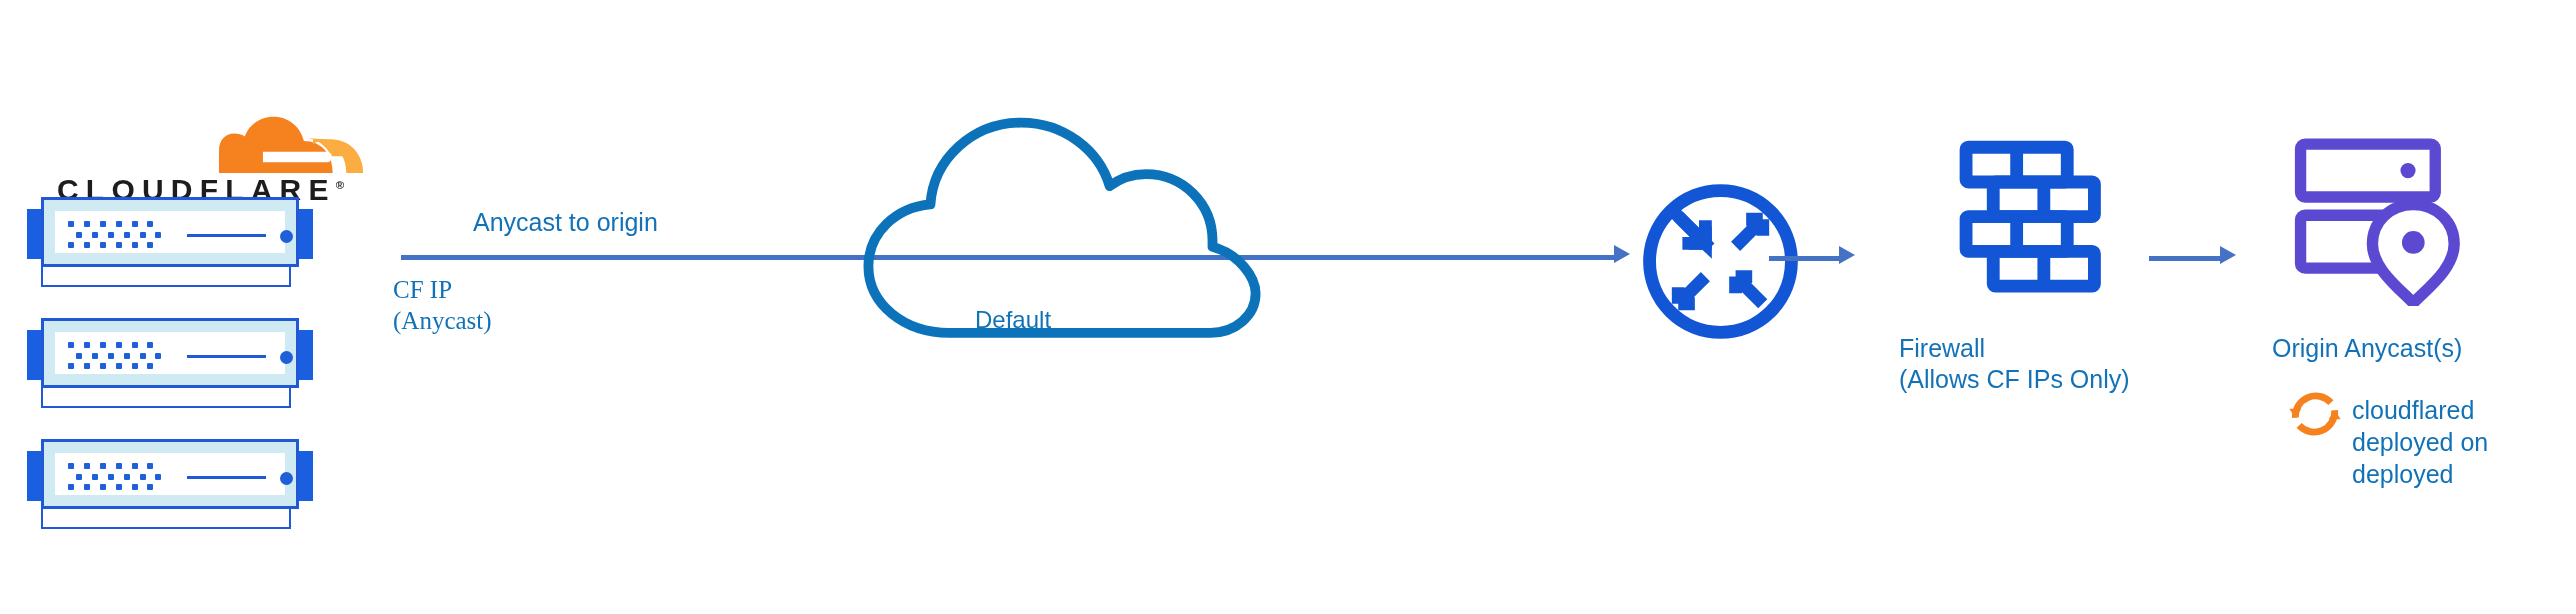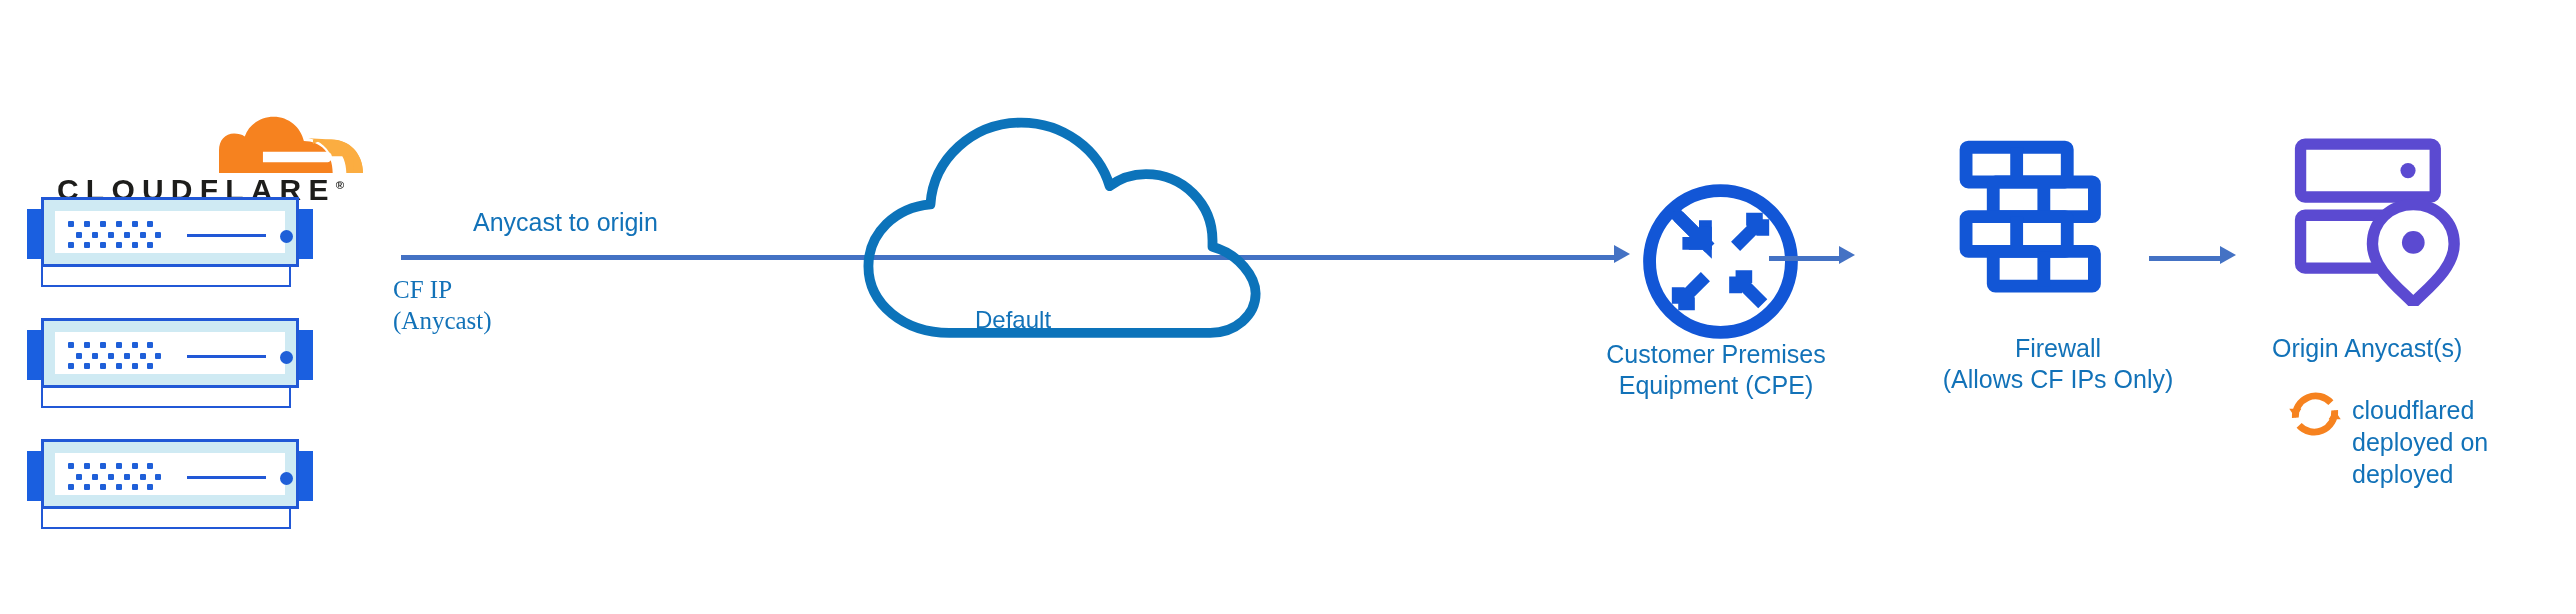--- a/index.html
+++ b/index.html
@@ -143,21 +143,21 @@
     position: absolute;
     color: #1272b8;
     font-size: 25px;
     line-height: 31px;
     white-space: pre;
   }
   #label-request-to-origin { left: 473px; top: 207px; }
   #label-cf-ip            { left: 393px; top: 274px; font-family: Liberation Serif, serif; }
   #label-internet         { left: 975px; top: 304px; font-size: 24px; }
   #label-cpe  { left: 1557px; top: 339px; text-align: center; width: 318px; }
-  #label-firewall { left: 1899px; top: 333px; text-align: center; width: 318px; }
+  #label-firewall { left: 1899px; top: 333px; width: 318px; }
   #label-origin  { left: 2272px; top: 333px; }
   #label-cloudflared { left: 2352px; top: 394px; line-height: 32px; }
 
   
   .arrow-line {
     position: absolute;
     height: 5.3px;
     background: #4472c4;
   }
   .arrow-head {
@@ -325,21 +325,20 @@
       <path d="M52 48 L88 84 M88 84 L66 84 M88 84 L88 62" fill="none" stroke="#1256d6" stroke-width="17" stroke-linecap="square"></path>
       <path d="M52 48 L88 84 L88 62 M88 84 L66 84" fill="none" stroke="#1256d6" stroke-width="17"></path>
 
       <path d="M128 88 L164 52 M164 52 L164 74 M164 52 L142 52" fill="none" stroke="#1256d6" stroke-width="17"></path>
 
       <path d="M88 128 L52 164 M52 164 L52 142 M52 164 L74 164" fill="none" stroke="#1256d6" stroke-width="17"></path>
 
       <path d="M164 164 L128 128 M128 128 L150 128 M128 128 L128 150" fill="none" stroke="#1256d6" stroke-width="17"></path>
     </svg>
   </div>
-  <div class="label-blue" id="label-cpe"><span>Customer Premises</span><br><span>Equipment (CPE)</span></div>
 
   <div class="abs" id="firewall-icon">
     <svg viewBox="0 0 196 226" width="148" height="171">
       <g fill="none" stroke="#1256d6" stroke-width="17" stroke-linejoin="round">
 
         <rect x="12" y="12" width="134" height="46" rx="3"></rect>
         <line x1="79" y1="12" x2="79" y2="58"></line>
 
         <rect x="48" y="58" width="134" height="46" rx="3"></rect>
         <line x1="115" y1="58" x2="115" y2="104"></line>

